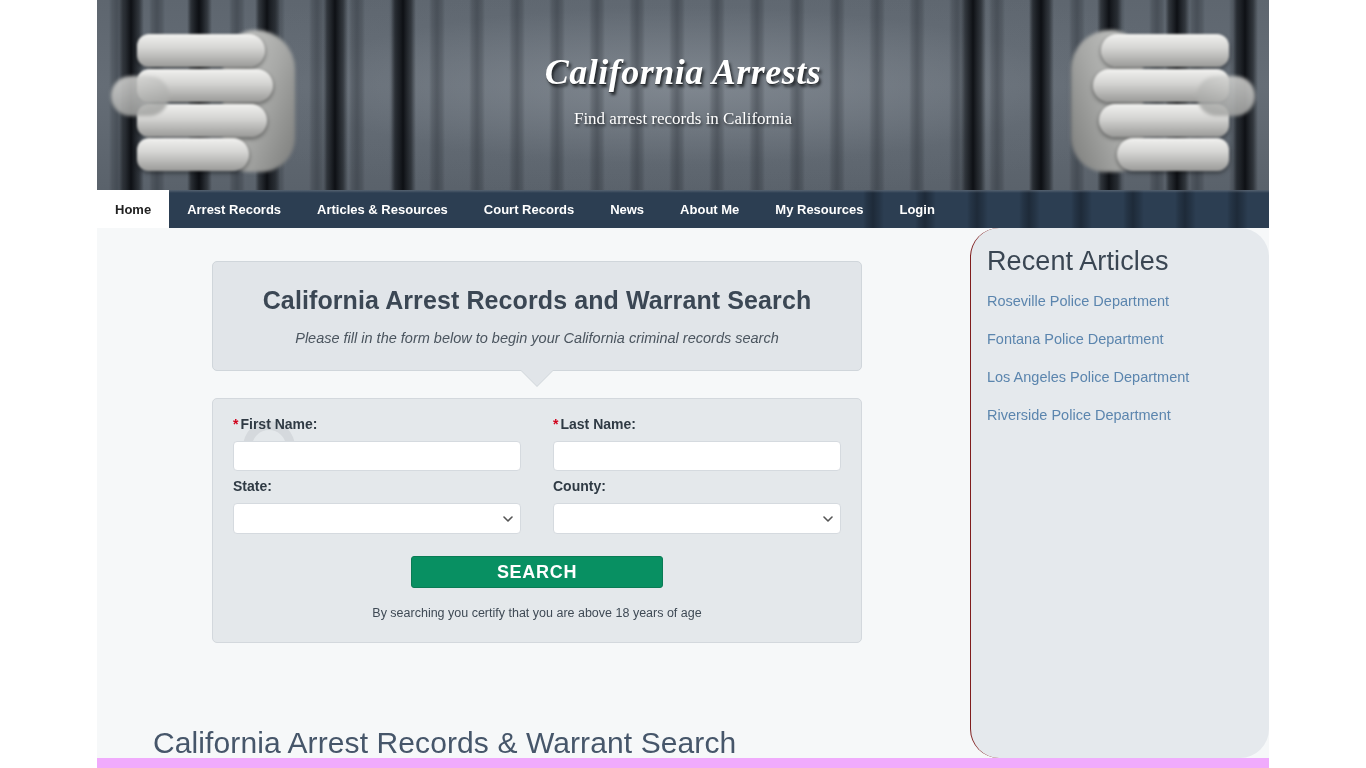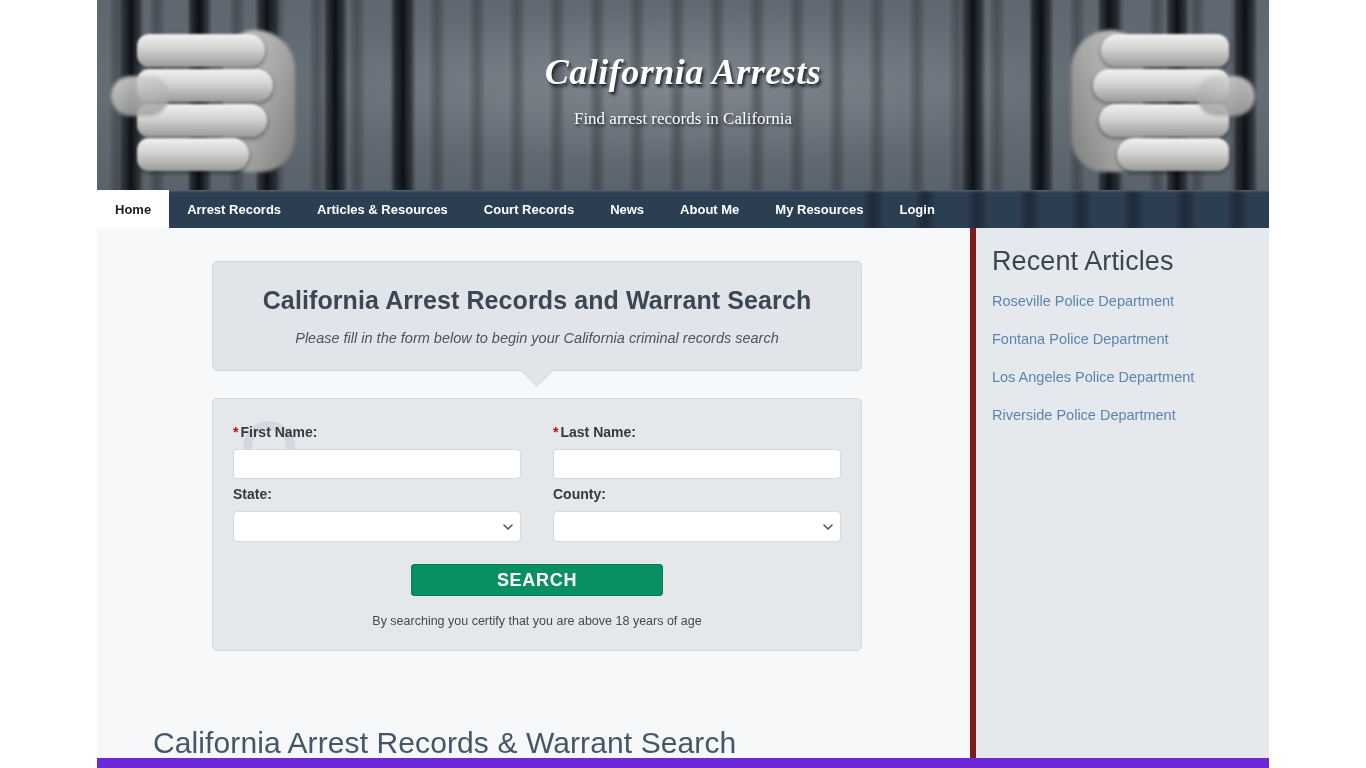--- a/index.html
+++ b/index.html
@@ -19,21 +19,21 @@
     background: #ffffff;
   }
 
   
   .shell {
     position: absolute;
     left: 97px;
     top: 0;
     width: 1172px;
     height: 768px;
-    background: #6d28d9;
+    background: #f0abfc;
   }
 
   
   .banner {
     position: relative;
     width: 1172px;
     height: 190px;
     overflow: hidden;
     background: #5b636d;
   }
@@ -217,22 +217,23 @@
   }
   .main-col {
     position: relative;
     width: 876px;
     background: #f6f8f9;
   }
   .side-col {
     position: relative;
     width: 300px;
     background: #e5e9ed;
-    border-left: 6px solid #7f1d1d;
+    border-left: 1px solid #7f1d1d;
     padding: 18px 0 0 16px;
+    border-radius: 29px;
   }
 
   
   .callout {
     position: absolute;
     left: 115px;
     top: 33px;
     width: 650px;
     background: #e1e5e9;
     border: 1px solid #d0d6db;
@@ -267,21 +268,21 @@
 
   
   .formpanel {
     position: absolute;
     left: 115px;
     top: 170px;
     width: 650px;
     background: #e4e8eb;
     border: 1px solid #d3d8dd;
     border-radius: 5px;
-    padding: 18px 20px 22px;
+    padding: 10px 20px 22px;
   }
   .spinner-ghost {
     position: absolute;
     left: 30px;
     top: 22px;
     width: 52px;
     height: 52px;
     border-radius: 50%;
     border: 9px solid #d4d8dc;
     border-bottom-color: transparent;

